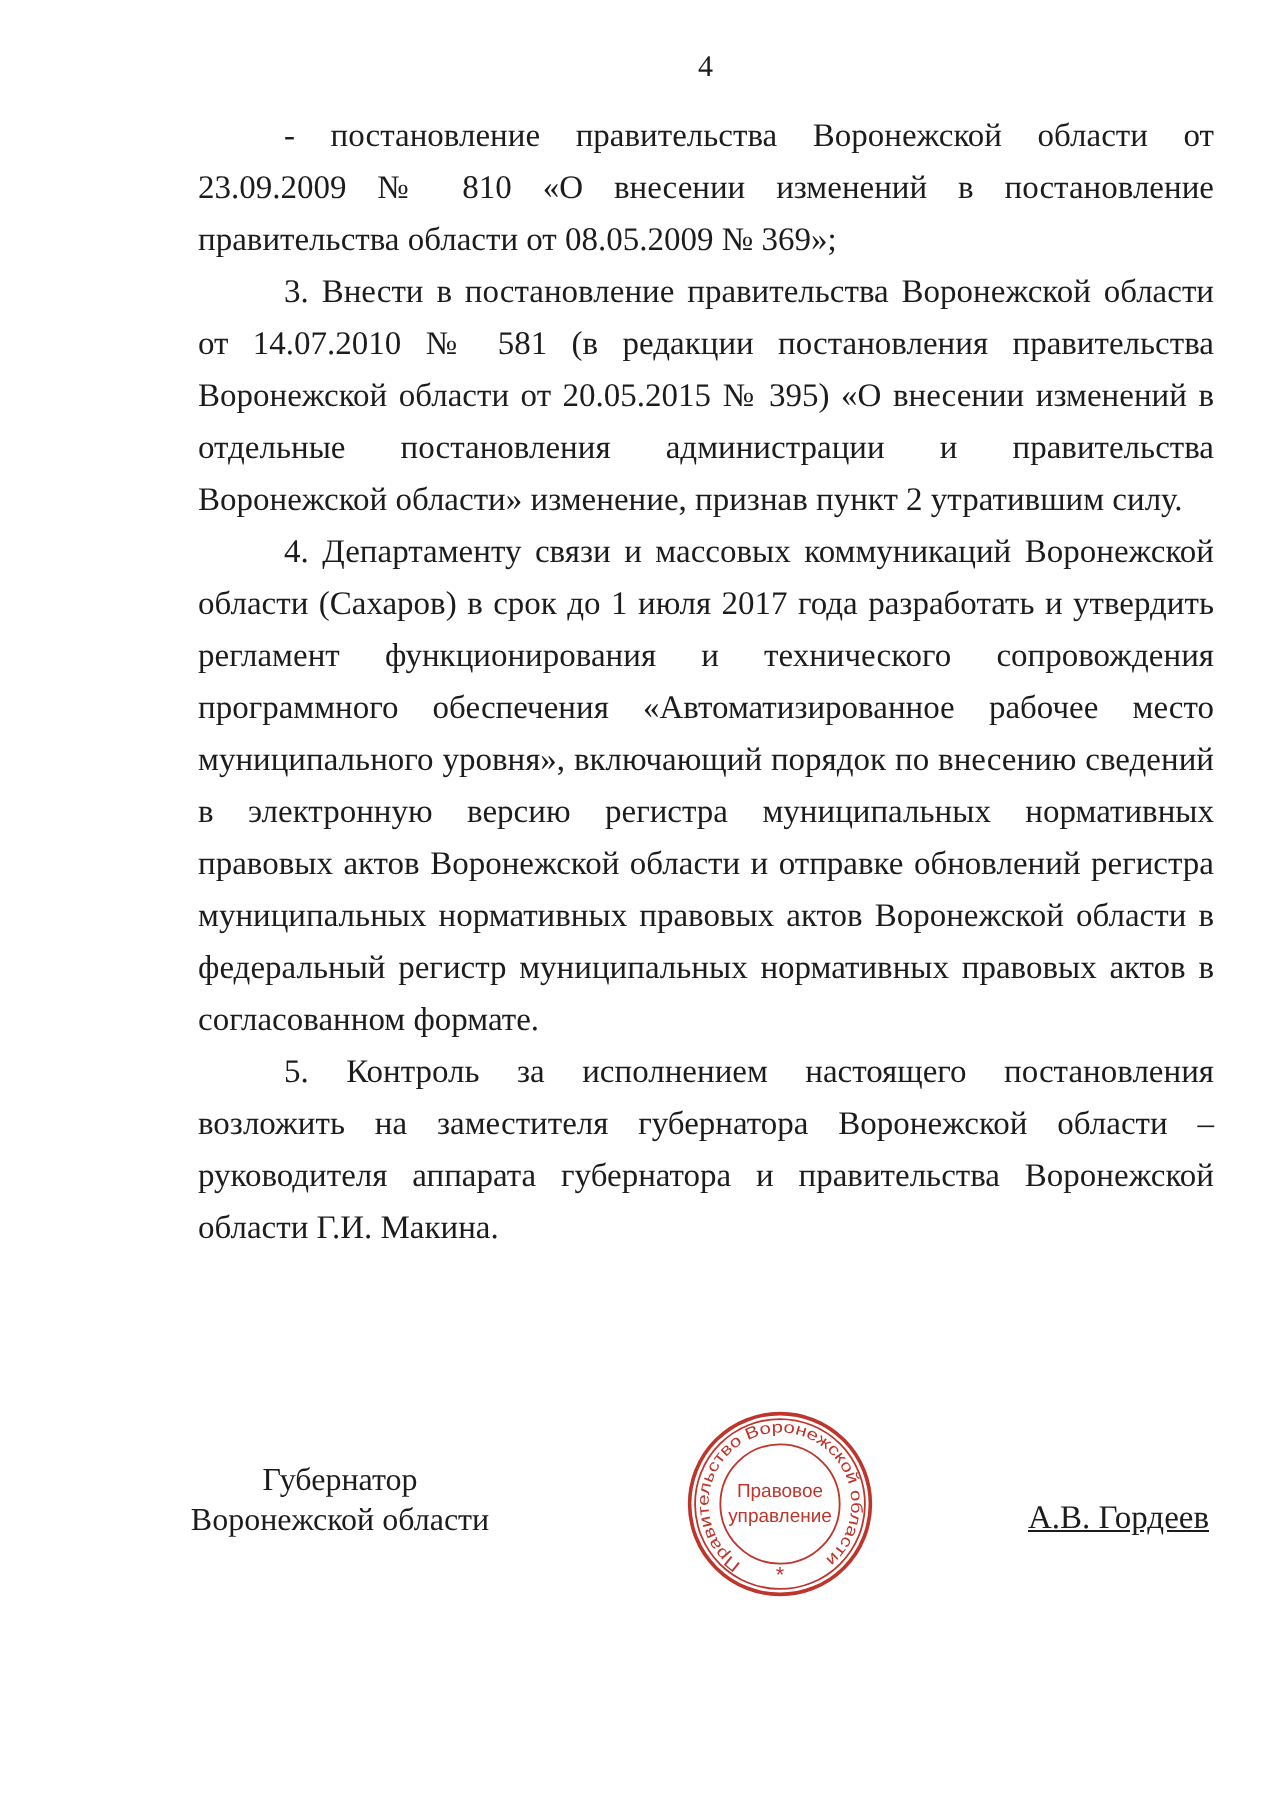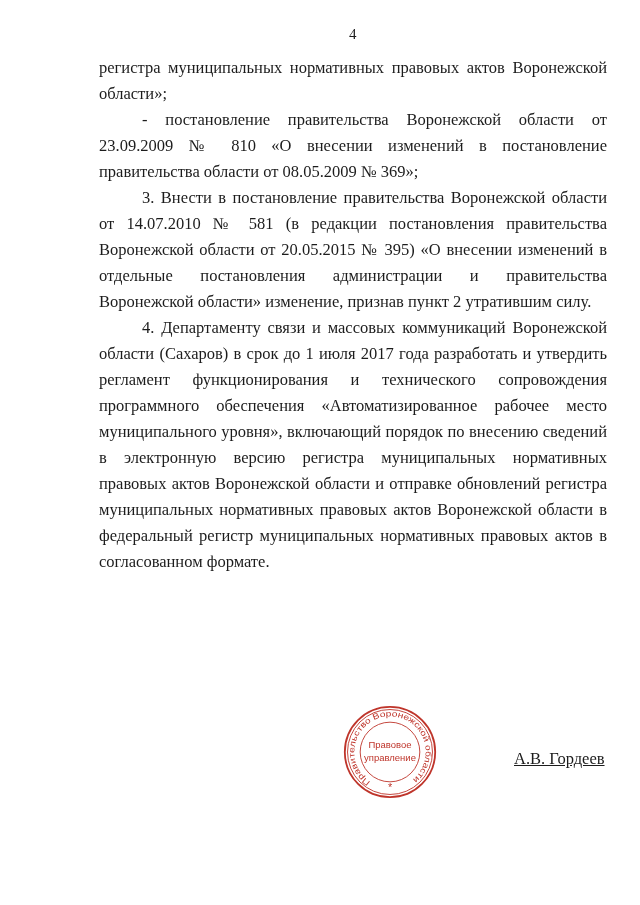--- a/index.html
+++ b/index.html
@@ -72,26 +72,30 @@
   }
 </style>
 </head>
 <body>
 
 <div class="page">
 
   <div class="page-number">4</div>
 
   <div class="body-text">
-    <p>регистра муниципальных нормативных правовых актов Воронежской области»;</p>
     <p class="ind">- постановление правительства Воронежской области от 23.09.2009 № 810 «О внесении изменений в постановление правительства области от 08.05.2009 № 369»;</p>
     <p class="ind">3. Внести в постановление правительства Воронежской области от 14.07.2010 № 581 (в редакции постановления правительства Воронежской области от 20.05.2015 № 395) «О внесении изменений в отдельные постановления администрации и правительства Воронежской области» изменение, признав пункт 2 утратившим силу.</p>
     <p class="ind">4. Департаменту связи и массовых коммуникаций Воронежской области (Сахаров) в срок до 1 июля 2017 года разработать и утвердить регламент функционирования и технического сопровождения программного обеспечения «Автоматизированное рабочее место муниципального уровня», включающий порядок по внесению сведений в электронную версию регистра муниципальных нормативных правовых актов Воронежской области и отправке обновлений регистра муниципальных нормативных правовых актов Воронежской области в федеральный регистр муниципальных нормативных правовых актов в согласованном формате.</p>
+    <p class="ind">5. Контроль за исполнением настоящего постановления возложить на заместителя губернатора Воронежской области – руководителя аппарата губернатора и правительства Воронежской области Г.И. Макина.</p>
   </div>
 
+  <div class="sig-left">
+    <div>Губернатор</div>
+    <div>Воронежской области</div>
+  </div>
 
   <div class="stamp">
     <svg viewBox="0 0 104 104" width="94" height="94">
       <g fill="none" stroke="var(--stamp-color, #bf352b)">
         <circle cx="52" cy="52" r="50" stroke-width="2"></circle>
         <circle cx="52" cy="52" r="47" stroke-width="1"></circle>
         <circle cx="52" cy="52" r="33" stroke-width="1"></circle>
       </g>
       <path id="stamp-ring-path" fill="none" stroke="none" d="M 30.5 85.1 A 39.5 39.5 0 1 1 73.5 85.1"></path>
       <text font-size="9" fill="var(--stamp-color, #bf352b)">

